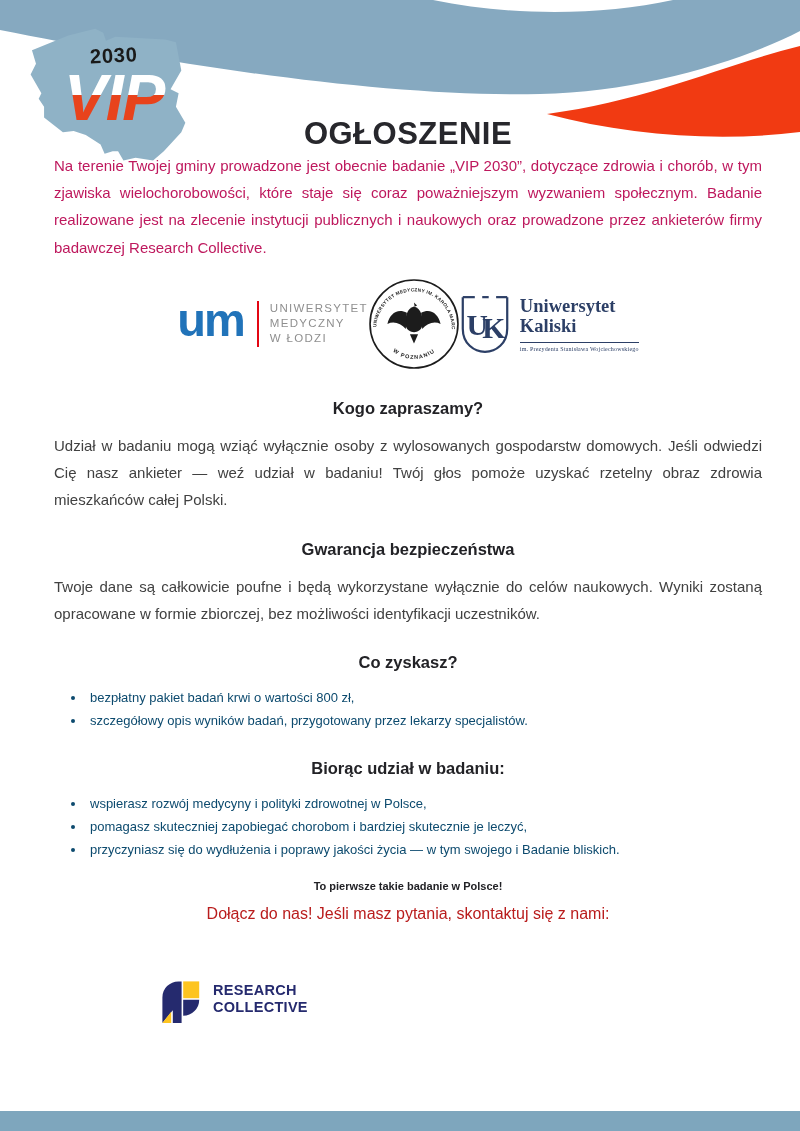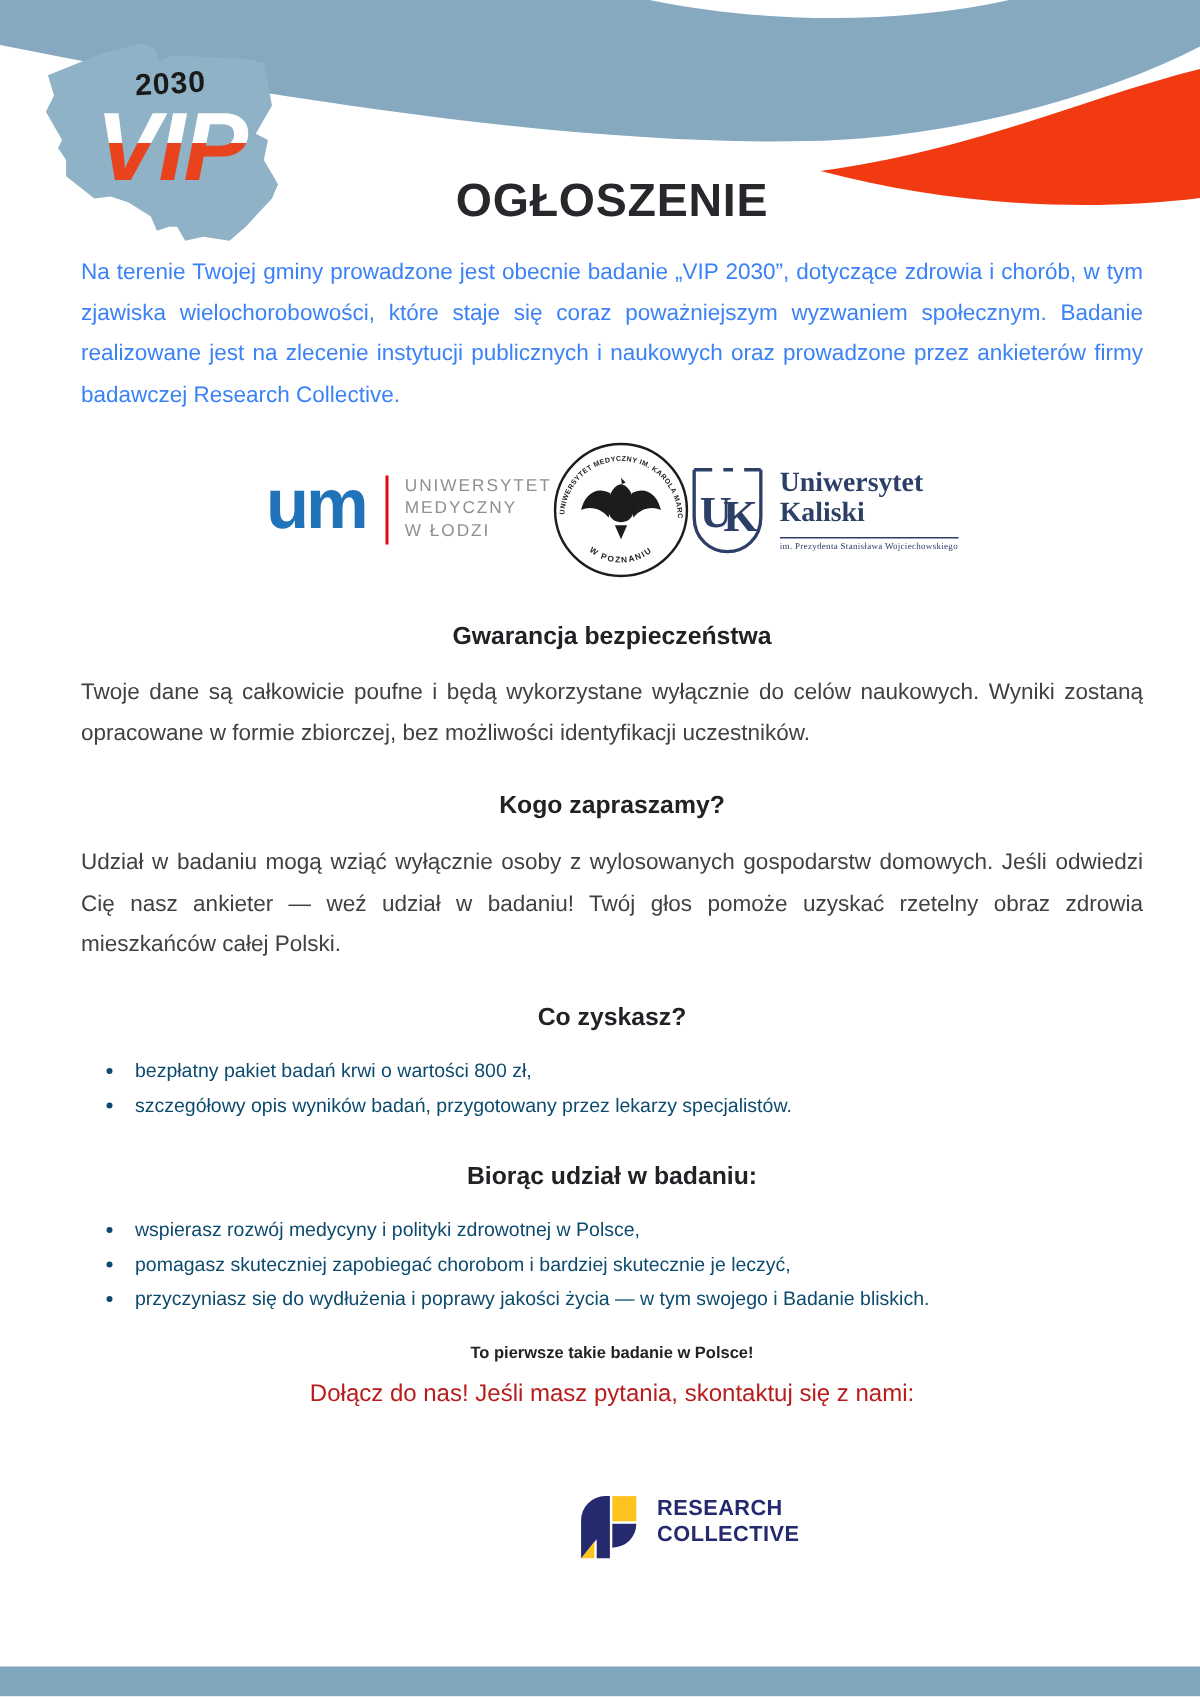--- a/index.html
+++ b/index.html
@@ -16,22 +16,22 @@
   .content { position:relative; padding:116px 38px 0 54px; }
   .page-title {
     text-align:center; font-size:31px; font-weight:800; letter-spacing:.5px;
     color:#27272c; line-height:1.15;
   }
   .subtitle {
     margin-top:20px; text-align:center; font-size:15.5px; font-weight:700;
     color:#27272c;
   }
   .intro {
-    margin-top:16px; font-size:15px; line-height:1.82; text-align:justify;
-    color:#3b82f6;
+    font-size:15px; line-height:1.82; text-align:justify;
+    color:#be185d;
   }
   
   .partners {
     margin-top:14px; height:98px; display:flex; align-items:center;
     justify-content:center; 
   }
   .um-logo { display:flex; align-items:center; }
   .um-mark { font-size:47px; font-weight:800; color:#2173b9; letter-spacing:-2px; line-height:.8; padding-bottom:8px; }
   .um-divider { width:2px; height:46px; background:#e30613; margin:0 11px 0 13px; }
   .um-text { font-size:11.5px; letter-spacing:1.3px; color:#8f8f8f; line-height:1.3; }
@@ -48,21 +48,21 @@
   .section-body {
     margin-top:14px; font-size:15px; line-height:1.82; text-align:justify; color:#414141;
   }
   ul.bullets { margin-top:14px; padding-left:32px; list-style:disc; }
   ul.bullets li { font-size:13px; line-height:1.78; color:#0c4a6e; padding-left:4px; }
   .closing-heading { margin-top:19px; text-align:center; font-size:11px; font-weight:700; color:#222226; }
   .closing-line { margin-top:13px; text-align:center; font-size:16px; color:#b91c1c; }
   
   .contact-row {
     margin-top:52px; display:flex; align-items:center;
-    padding-left:102px; padding-right:4px;flex-direction:column;
+    padding-left:102px; padding-right:4px;
   }
   .rc-logo { display:flex; align-items:center; gap:9px; }
   .rc-text { color:#252a6e; font-size:14.5px; font-weight:800; letter-spacing:.3px; line-height:1.18; }
   .phone-wrap { margin-left:40px; display:flex; align-items:center; flex:1; }
   .circle-icon {
     width:35px; height:35px; border-radius:50%; background:#f04322;
     display:flex; align-items:center; justify-content:center; flex:0 0 auto;
   }
   .contact-label { margin-left:12px; font-size:15.5px; color:#3c3c3c; white-space:nowrap; }
   .fill-line { flex:1; border-bottom:2px dotted #6f6f6f; height:1.1em; margin-left:6px; }
@@ -150,27 +150,27 @@
         </svg>
         <div class="uk-text">
           <div class="uk-name">Uniwersytet</div>
           <div class="uk-name">Kaliski</div>
           <div class="uk-subline">im. Prezydenta Stanisława Wojciechowskiego</div>
         </div>
       </div>
     </div>
 
     <div class="section">
+      <div class="section-heading">Kogo zapraszamy?</div>
+      <p class="section-body">Udział w badaniu mogą wziąć wyłącznie osoby z wylosowanych gospodarstw domowych. Jeśli odwiedzi Cię nasz ankieter — weź udział w badaniu! Twój głos pomoże uzyskać rzetelny obraz zdrowia mieszkańców całej Polski.</p>
+    </div>
+
+    <div class="section">
       <div class="section-heading">Gwarancja bezpieczeństwa</div>
       <p class="section-body">Twoje dane są całkowicie poufne i będą wykorzystane wyłącznie do celów naukowych. Wyniki zostaną opracowane w formie zbiorczej, bez możliwości identyfikacji uczestników.</p>
-    </div>
-
-    <div class="section">
-      <div class="section-heading">Kogo zapraszamy?</div>
-      <p class="section-body">Udział w badaniu mogą wziąć wyłącznie osoby z wylosowanych gospodarstw domowych. Jeśli odwiedzi Cię nasz ankieter — weź udział w badaniu! Twój głos pomoże uzyskać rzetelny obraz zdrowia mieszkańców całej Polski.</p>
     </div>
 
     <div class="section">
       <div class="section-heading">Co zyskasz?</div>
       <ul class="bullets">
         <li>bezpłatny pakiet badań krwi o wartości 800 zł,</li>
         <li>szczegółowy opis wyników badań, przygotowany przez lekarzy specjalistów.</li>
       </ul>
     </div>
 

